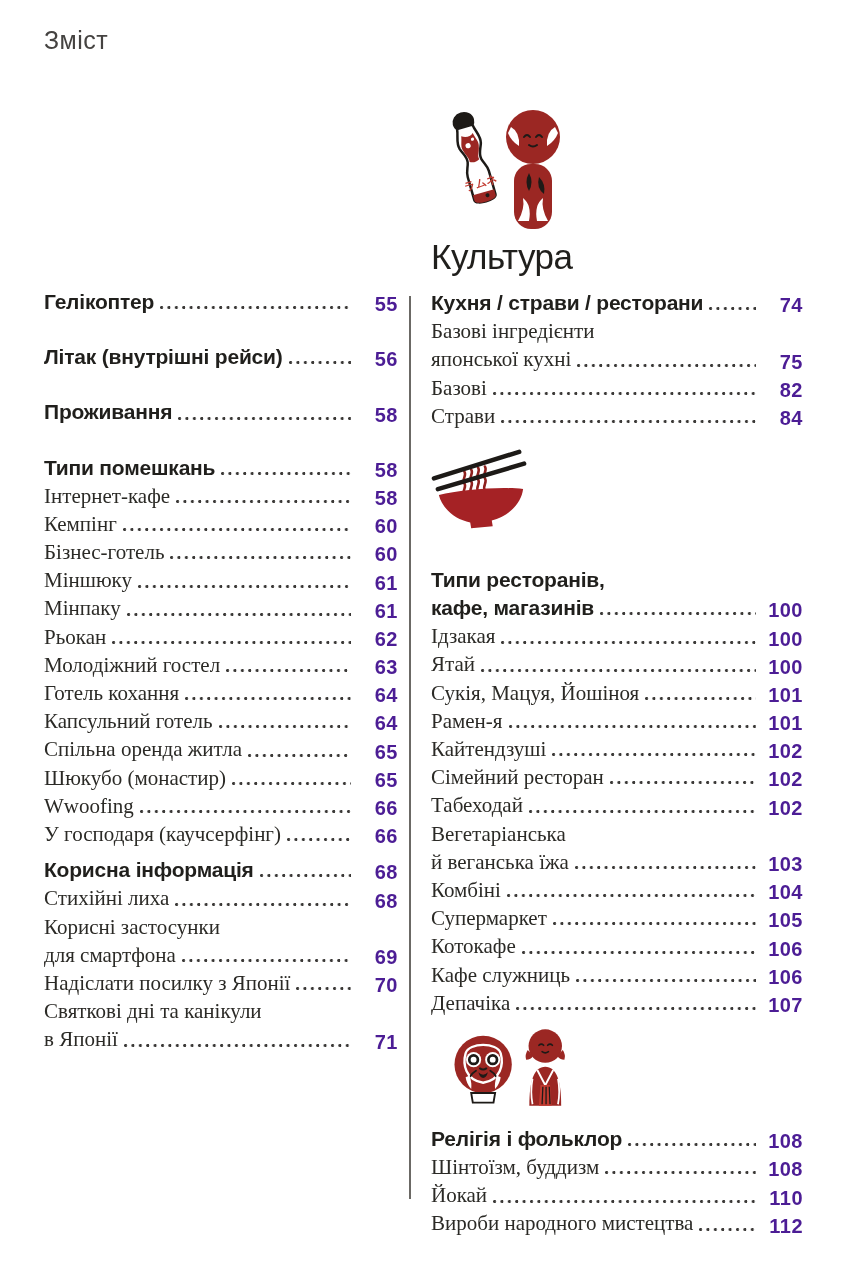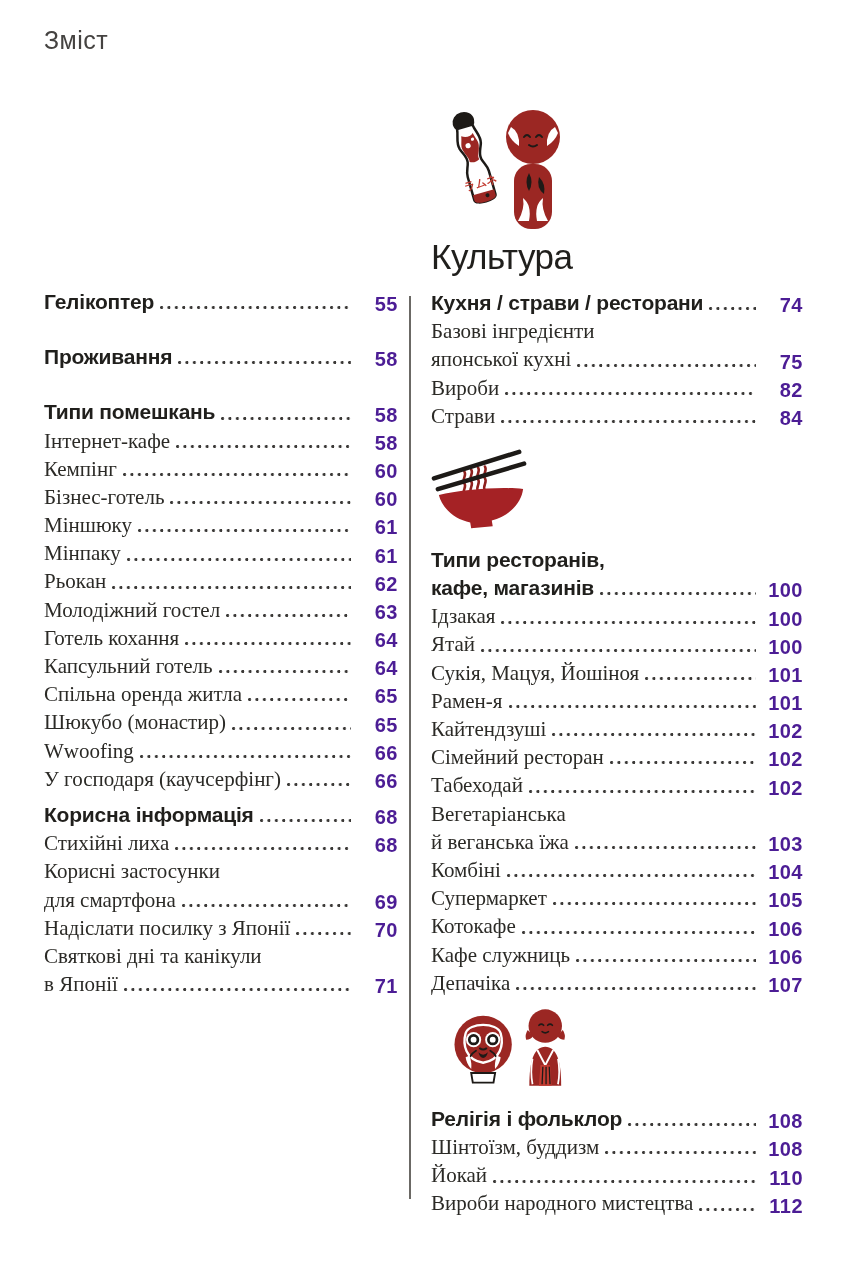--- a/index.html
+++ b/index.html
@@ -47,21 +47,21 @@
   .culture-title{
     margin-top:6px;height:40px;line-height:40px;
     font-family:"Liberation Sans",sans-serif;font-weight:400;font-size:35px;
     color:#201f1c;letter-spacing:-0.5px;
   }
   .sec{margin:0;}
   #sec-culinary{margin-top:12px;}
   .icon-block{display:block;}
   #ramen-block{margin-top:16px;height:96px;}
   #daruma-block{margin-top:6px;height:88px;padding-left:4px;}
-  #sec-restaurants{margin-top:4px;}
+  #sec-restaurants{margin-top:24px;}
   #sec-religion{margin-top:14px;}
 
   svg{display:block;}
   .f-red{fill:var(--red);}
   .f-bowl{fill:var(--bowl);}
   .f-accent{fill:var(--accent);}
   .f-ink{fill:var(--ink);}
   .f-white{fill:#ffffff;}
   .s-ink{stroke:var(--ink);}
   .s-white{stroke:#ffffff;}
@@ -73,20 +73,27 @@
 <div class="page-title">Зміст</div>
 
 <div class="divider"></div>
 
 <div class="col-left">
     <div class="entry bold">
       <div class="line">
         <span class="lbl">Гелікоптер</span>
         <span class="dots"></span>
         <span class="pg">55</span>
+      </div>
+    </div>
+    <div class="entry bold gap-lg">
+      <div class="line">
+        <span class="lbl">Літак (внутрішні рейси)</span>
+        <span class="dots"></span>
+        <span class="pg">56</span>
       </div>
     </div>
     <div class="entry bold gap-lg">
       <div class="line">
         <span class="lbl">Проживання</span>
         <span class="dots"></span>
         <span class="pg">58</span>
       </div>
     </div>
     <div class="entry bold gap-lg">
@@ -269,21 +276,21 @@
       <div class="entry">
         <div class="pre-line">Базові інгредієнти</div>
         <div class="line">
           <span class="lbl">японської кухні</span>
           <span class="dots"></span>
           <span class="pg">75</span>
         </div>
       </div>
       <div class="entry">
         <div class="line">
-          <span class="lbl">Вироби</span>
+          <span class="lbl">Базові</span>
           <span class="dots"></span>
           <span class="pg">82</span>
         </div>
       </div>
       <div class="entry">
         <div class="line">
           <span class="lbl">Страви</span>
           <span class="dots"></span>
           <span class="pg">84</span>
         </div>

